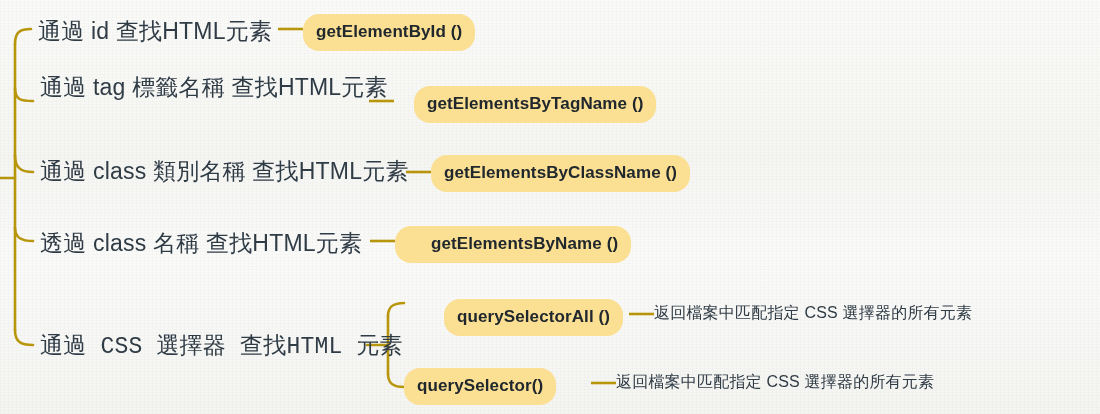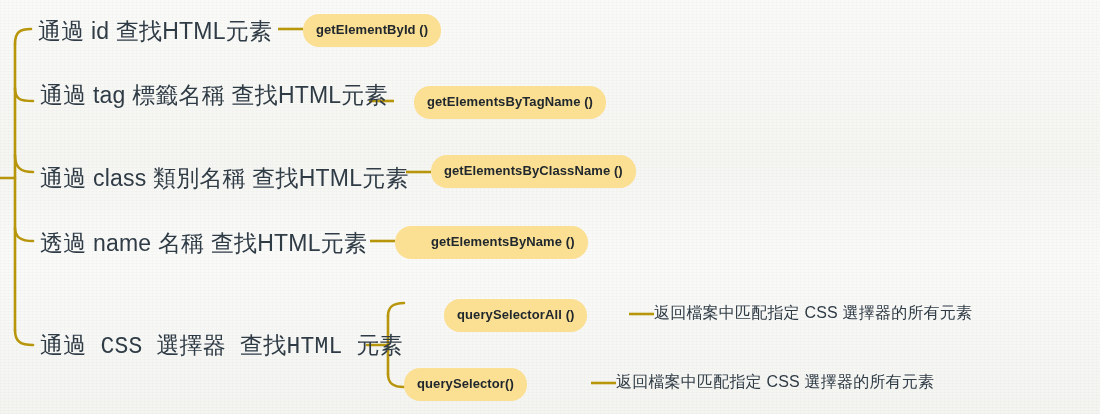--- a/index.html
+++ b/index.html
@@ -25,21 +25,21 @@
     color:#2f3b45;
     font-size:23px;
     line-height:1;
     white-space:nowrap;
     letter-spacing:.2px;
   }
   .badge{
     position:absolute;
     background:#fbdf92;
     color:#20282e;
-    font-size:13px;
+    font-size:17px;
     line-height:1;
     white-space:nowrap;
     padding:9px 13px 11px 13px;
     border-radius:16px;
     font-weight:600;
     letter-spacing:.1px;
   }
   .desc{
     position:absolute;
     color:#2f3b45;
@@ -85,27 +85,27 @@
       <line x1="370" y1="241" x2="395" y2="241"></line>
 
       <line x1="629" y1="314" x2="654" y2="314"></line>
       <line x1="591" y1="383" x2="616" y2="383"></line>
     </g>
   </svg>
 
   <div class="label" style="left:38px;top:20px;">通過 id 查找HTML元素</div>
   <div class="badge" style="left:303px;top:14px;">getElementById ()</div>
 
-  <div class="label" style="left:40px;top:84px;">通過 tag 標籤名稱 查找HTML元素</div>
+  <div class="label" style="left:40px;top:76px;">通過 tag 標籤名稱 查找HTML元素</div>
   <div class="badge" style="left:414px;top:86px;">getElementsByTagName ()</div>
 
-  <div class="label" style="left:40px;top:167px;">通過 class 類別名稱 查找HTML元素</div>
+  <div class="label" style="left:40px;top:160px;">通過 class 類別名稱 查找HTML元素</div>
   <div class="badge" style="left:431px;top:155px;">getElementsByClassName ()</div>
 
-  <div class="label" style="left:40px;top:232px;">透過 name 名稱 查找HTML元素</div>
+  <div class="label" style="left:40px;top:232px;">透過 class 名稱 查找HTML元素</div>
   <div class="badge" style="left:395px;top:226px;padding-left:36px;">getElementsByName ()</div>
 
   <div class="label" style="left:40px;top:336px;font-family:Liberation Mono, monospace;">通過 CSS 選擇器 查找HTML 元素</div>
 
   <div class="badge" style="left:404px;top:299px;margin-left:40px;">querySelectorAll ()</div>
   <div class="desc" style="left:654px;top:305px;">返回檔案中匹配指定 CSS 選擇器的所有元素</div>
 
   <div class="badge" style="left:404px;top:368px;">querySelector()</div>
   <div class="desc" style="left:616px;top:374px;">返回檔案中匹配指定 CSS 選擇器的所有元素</div>
 

